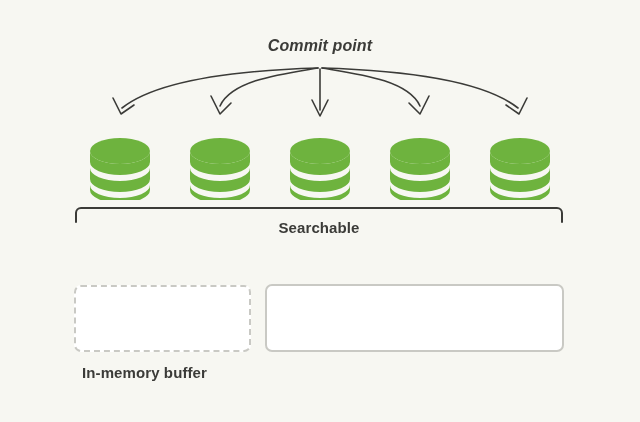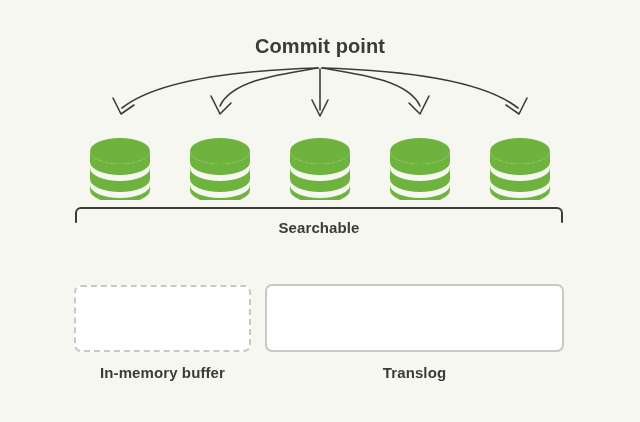--- a/index.html
+++ b/index.html
@@ -26,32 +26,33 @@
     color: #3b3b38;
     font-weight: bold;
     text-align: center;
     white-space: nowrap;
     letter-spacing: .1px;
   }
   .label-commit-point {
     left: 0;
     right: 0;
     top: 36px;
-    font-size: 20px;
-    line-height: 20px;
+    font-size: 16px;
+    line-height: 20px;
+    font-style: italic;
   }
   .label-searchable {
     left: 74px;
     width: 490px;
     top: 218px;
     font-size: 15px;
     line-height: 20px;
   }
   .label-in-memory-buffer {
-    left: 74px;
+    left: 56px;
     width: 177px;
     top: 363px;
     font-size: 15px;
     line-height: 20px;
   }
   .label-translog {
     left: 265px;
     width: 299px;
     top: 363px;
     font-size: 15px;
@@ -201,15 +202,14 @@
   </svg>
 
   <div class="label label-searchable">Searchable</div>
 
   <div class="box box-in-memory-buffer"></div>
 
   <div class="label label-in-memory-buffer">In-memory buffer</div>
 
   <div class="box box-translog"></div>
 
-  <div class="label label-translog">Translog</div>
 
 </div>
 
 </body></html>

